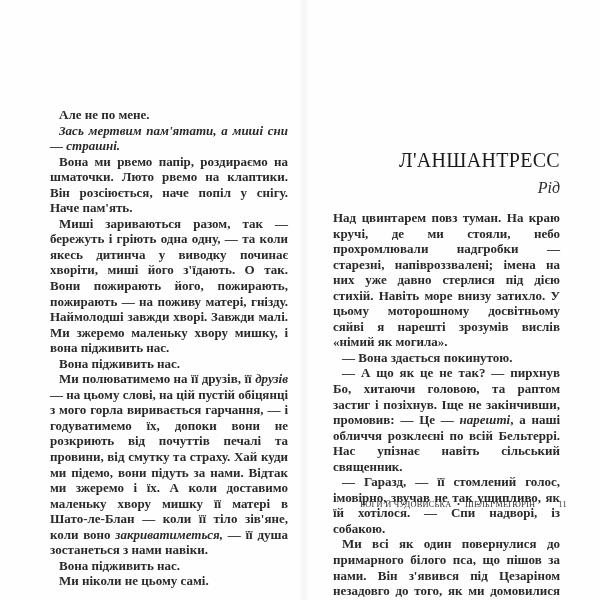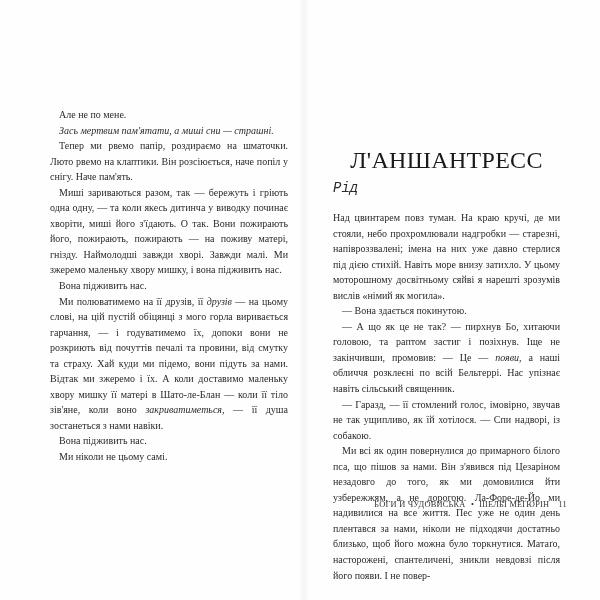--- a/index.html
+++ b/index.html
@@ -3,55 +3,55 @@
 <meta charset="utf-8">
 <style>
   html, body { margin:0; padding:0; }
   body { width:600px; height:600px; background:#ffffff; position:relative; overflow:hidden;
          font-family:"Liberation Serif","DejaVu Serif",serif; color:#2a2a2a; }
   .spread { position:absolute; inset:0; background:#fefefe; }
   .gutter { position:absolute; left:298px; top:0; width:12px; height:600px;
             background:linear-gradient(to right,#ffffff,#f7f7f7 45%,#f3f3f3 50%,#f7f7f7 55%,#ffffff); }
   .page-left { position:absolute; left:50px; top:107px; width:238px; }
   .page-right { position:absolute; left:333px; top:148px; width:227px; }
-  p { margin:0; font-size:10px; line-height:15.55px; text-align:justify; text-align-last:left; hyphens:manual; }
+  p { margin:0; font-size:13px; line-height:15.55px; text-align:justify; text-align-last:left; hyphens:manual;font-weight:bold; }
   p.ind { text-indent:9px; }
   p.noind { text-indent:0;margin-top:9px; }
   em { font-style:italic; }
-  .chapter-title { text-align:center; font-size:24px; line-height:24px; font-weight:normal;
+  .chapter-title { text-align:right; font-size:20px; line-height:24px; font-weight:normal;
                    letter-spacing:0.3px; color:#1a1a1a; margin:0; }
-  .chapter-sub { text-align:left; font-size:14px; font-style:italic; margin:10px 0 16px 0; line-height:12px;font-family:Liberation Mono, monospace; }
+  .chapter-sub { text-align:right; font-size:16px; font-style:italic; margin:10px 0 16px 0; line-height:12px; }
   .footer { position:absolute; right:33px; top:500px; font-size:8.4px; letter-spacing:0.2px;
             color:#333; white-space:nowrap; }
-  .footer .pg { margin-left:7px; }
+  .footer .pg { margin-left:21px; }
   .footer .dot { margin:0 3px; }
 </style>
 </head>
 <body>
 
 <div class="spread">
   <div class="gutter"></div>
 
   <div class="page-left">
     <p class="ind">Але не по мене.</p>
     <p class="ind"><em>Зась мертвим пам'ятати, а миші сни — страшні.</em></p>
-    <p class="ind">Тепер ми рвемо папір, роздираємо на шматочки. Люто рвемо на клаптики. Він розсіюється, наче попіл у снігу. Наче пам'ять.</p>
+    <p class="ind">Вона ми рвемо папір, роздираємо на шматочки. Люто рвемо на клаптики. Він розсіюється, наче попіл у снігу. Наче пам'ять.</p>
     <p class="ind">Миші зариваються разом, так — бережуть і гріють одна одну, — та коли якесь дитинча у виводку починає хворіти, миші його з'їдають. О так. Вони пожирають його, пожирають, пожирають — на поживу матері, гнізду. Наймолодші завжди хворі. Завжди малі. Ми зжеремо маленьку хвору мишку, і вона підживить нас.</p>
     <p class="ind">Вона підживить нас.</p>
     <p class="ind"><span>Ми полюватимемо на її друзів, її </span><em>друзів</em><span> — на цьому слові, на цій пустій обіцянці з мого горла виривається гарчання, — і годуватимемо їх, допоки вони не розкриють від почуттів печалі та провини, від смутку та страху. Хай куди ми підемо, вони підуть за нами. Відтак ми зжеремо і їх. А коли доставимо маленьку хвору мишку її матері в Шато-ле-Блан — коли її тіло зів'яне, коли воно </span><em>закриватиметься,</em><span> — її душа зостанеться з нами навіки.</span></p>
     <p class="ind">Вона підживить нас.</p>
     <p class="ind">Ми ніколи не цьому самі.</p>
   </div>
 
   <div class="page-right">
     <h1 class="chapter-title">Л'АНШАНТРЕСС</h1>
     <div class="chapter-sub">Рід</div>
     <p class="noind">Над цвинтарем повз туман. На краю кручі, де ми стояли, небо прохромлювали надгробки — старезні, напівроззвалені; імена на них уже давно стерлися під дією стихій. Навіть море внизу затихло. У цьому моторошному досвітньому сяйві я нарешті зрозумів вислів «німий як могила».</p>
     <p class="ind">— Вона здається покинутою.</p>
-    <p class="ind"><span>— А що як це не так? — пирхнув Бо, хитаючи головою, та раптом застиг і позіхнув. Іще не закінчивши, промовив: — Це — </span><em>появи</em><span>, а наші обличчя розклеєні по всій Бельтеррі. Нас упізнає навіть сільський священник.</span></p>
+    <p class="ind"><span>— А що як це не так? — пирхнув Бо, хитаючи головою, та раптом застиг і позіхнув. Іще не закінчивши, промовив: — Це — </span><em>нарешті</em><span>, а наші обличчя розклеєні по всій Бельтеррі. Нас упізнає навіть сільський священник.</span></p>
     <p class="ind">— Гаразд, — її стомлений голос, імовірно, звучав не так ущипливо, як їй хотілося. — Спи надворі, із собакою.</p>
     <p class="ind">Ми всі як один повернулися до примарного білого пса, що пішов за нами. Він з'явився під Цезаріном незадовго до того, як ми домовилися йти узбережжям, а не дорогою. Ла-Форе-де-Йо ми надивилися на все життя. Пес уже не один день плентався за нами, ніколи не підходячи достатньо близько, щоб його можна було торкнутися. Матаґо, насторожені, спантеличені, зникли невдовзі після його появи. І не повер-</p>
   </div>
 
   <div class="footer">
     <span>БОГИ Й ЧУДОВИСЬКА</span>
     <span class="dot">•</span>
     <span>ШЕЛБІ МЕҐЮРІН</span>
     <span class="pg">11</span>
   </div>

